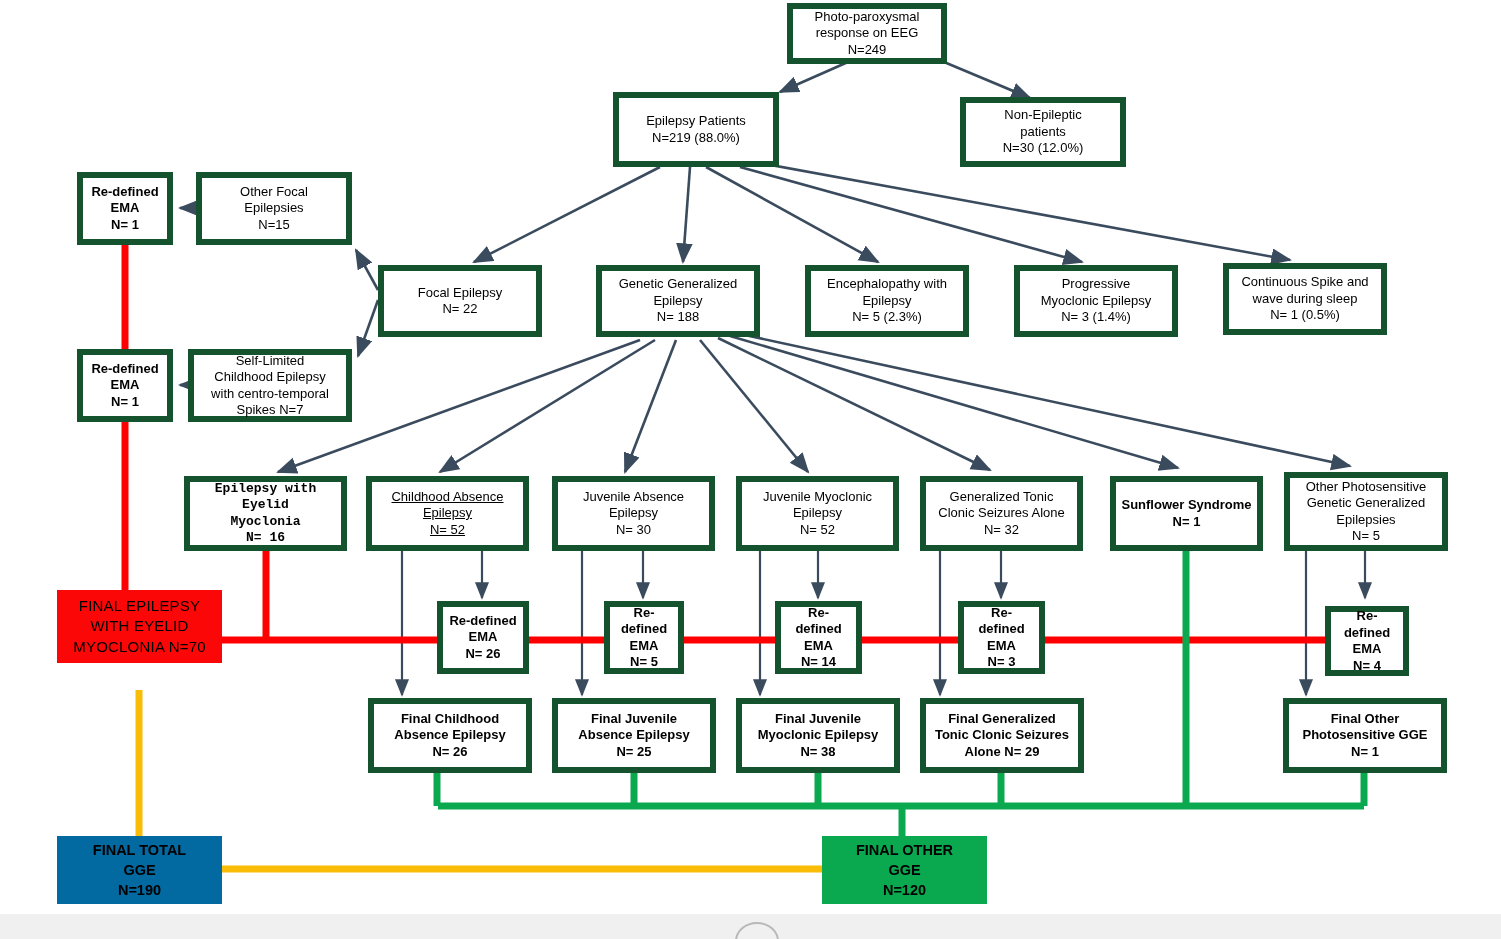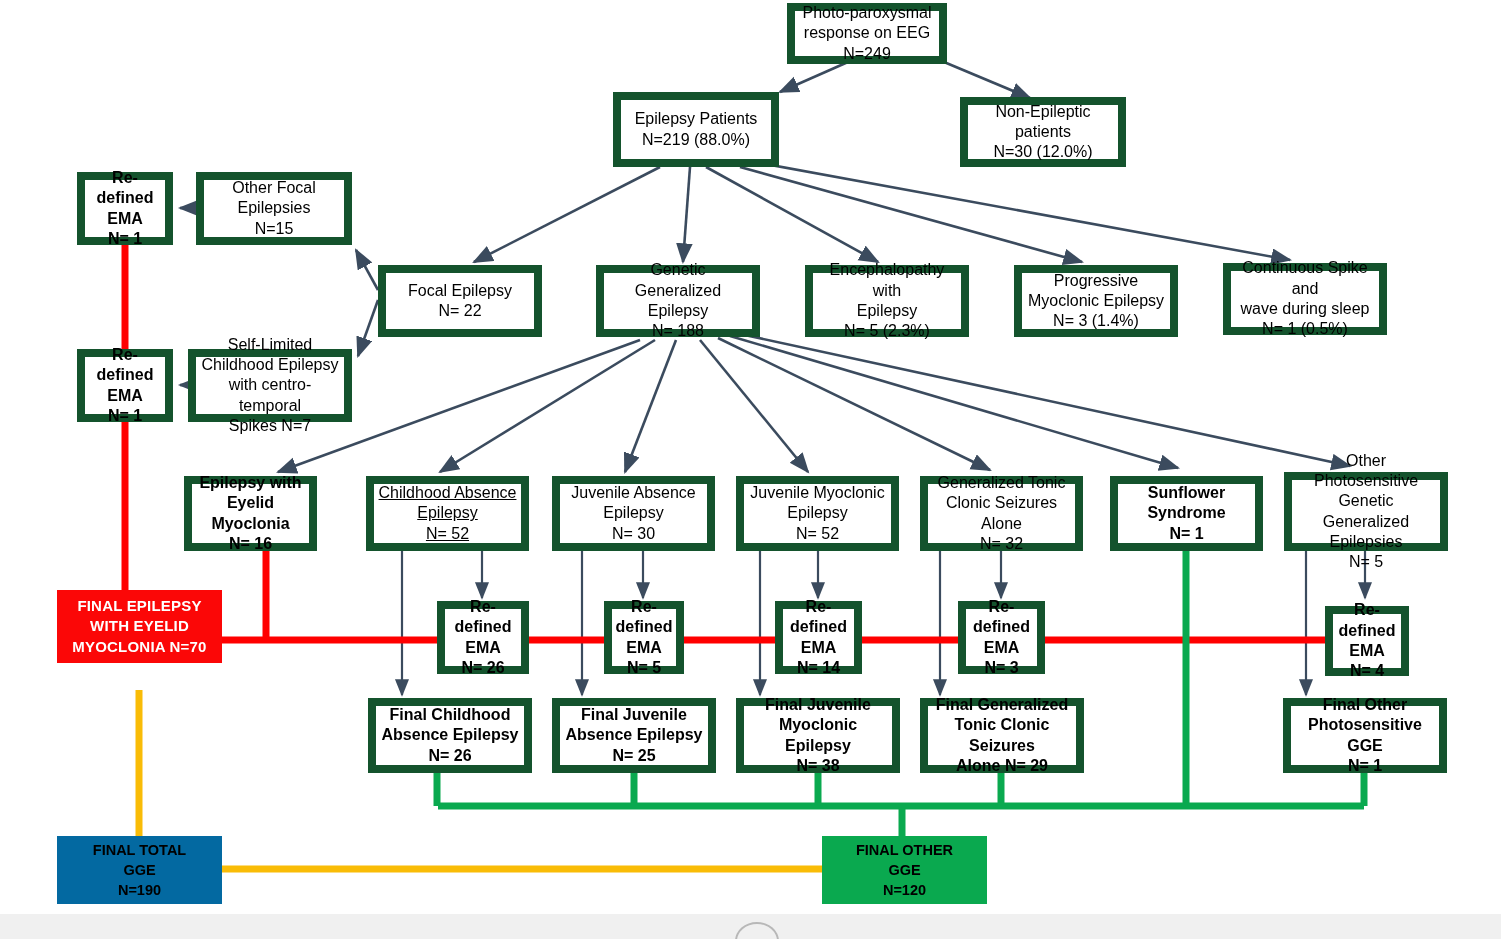--- a/index.html
+++ b/index.html
@@ -5,23 +5,23 @@
   html,body{margin:0;padding:0;background:#ffffff;}
   body{font-family:"Liberation Sans", sans-serif;}
   #canvas{position:relative;width:1501px;height:939px;background:#ffffff;overflow:hidden;}
   #stage{position:absolute;left:0;top:0;width:1501px;height:914px;background:#ffffff;}
   #statusbar{position:absolute;left:0;top:914px;width:1501px;height:25px;background:#f0f0f0;}
   #statusbar .nub{position:absolute;left:735px;top:8px;width:40px;height:34px;border:2px solid #b8b8b8;border-radius:50%;background:#f0f0f0;}
 
   svg.edges{position:absolute;left:0;top:0;width:1501px;height:914px;pointer-events:none;}
 
   .node{position:absolute;box-sizing:border-box;display:flex;align-items:center;justify-content:center;text-align:center;}
-  .box{border:8px solid #14532d;background:#ffffff;color:#000000;font-size:16px;line-height:1.27;padding:2px 4px;}
+  .box{border:6px solid #14532d;background:#ffffff;color:#000000;font-size:13px;line-height:1.27;padding:2px 4px;}
   .box.b{font-weight:bold;}
-  .redbox{background:#fb0707;color:#ffffff;font-weight:bold;font-size:15px;line-height:1.35;border:none;letter-spacing:.2px;}
+  .redbox{background:#fb0707;color:#000000;font-weight:normal;font-size:15px;line-height:1.35;border:none;letter-spacing:.2px;}
   .amberbox{background:#0369a1;color:#000000;font-weight:bold;font-size:14.5px;line-height:1.4;border:none;}
   .greenbox{background:#0aa94f;color:#000000;font-weight:bold;font-size:14.5px;line-height:1.4;border:none;}
   .node span{display:block;}
   .txt{white-space:pre-line;}
 </style>
 </head>
 <body>
 
 <div id="canvas">
   <div id="stage">
@@ -156,21 +156,21 @@
       <span class="txt">Progressive
 Myoclonic Epilepsy
 N= 3 (1.4%)</span>
     </div>
     <div class="node box" style="left:1223px;top:263px;width:164px;height:72px;">
       <span class="txt">Continuous Spike and
 wave during sleep
 N= 1 (0.5%)</span>
     </div>
 
-    <div class="node box b" style="left:184px;top:476px;width:133px;height:75px;">
+    <div class="node box b" style="left:184px;top:476px;width:163px;height:75px;font-family:Liberation Mono, monospace;">
       <span class="txt">Epilepsy with Eyelid
 Myoclonia
 N= 16</span>
     </div>
     <div class="node box" style="left:366px;top:476px;width:163px;height:75px;text-decoration:underline;">
       <span class="txt">Childhood Absence
 Epilepsy
 N= 52</span>
     </div>
     <div class="node box" style="left:552px;top:476px;width:163px;height:75px;">

